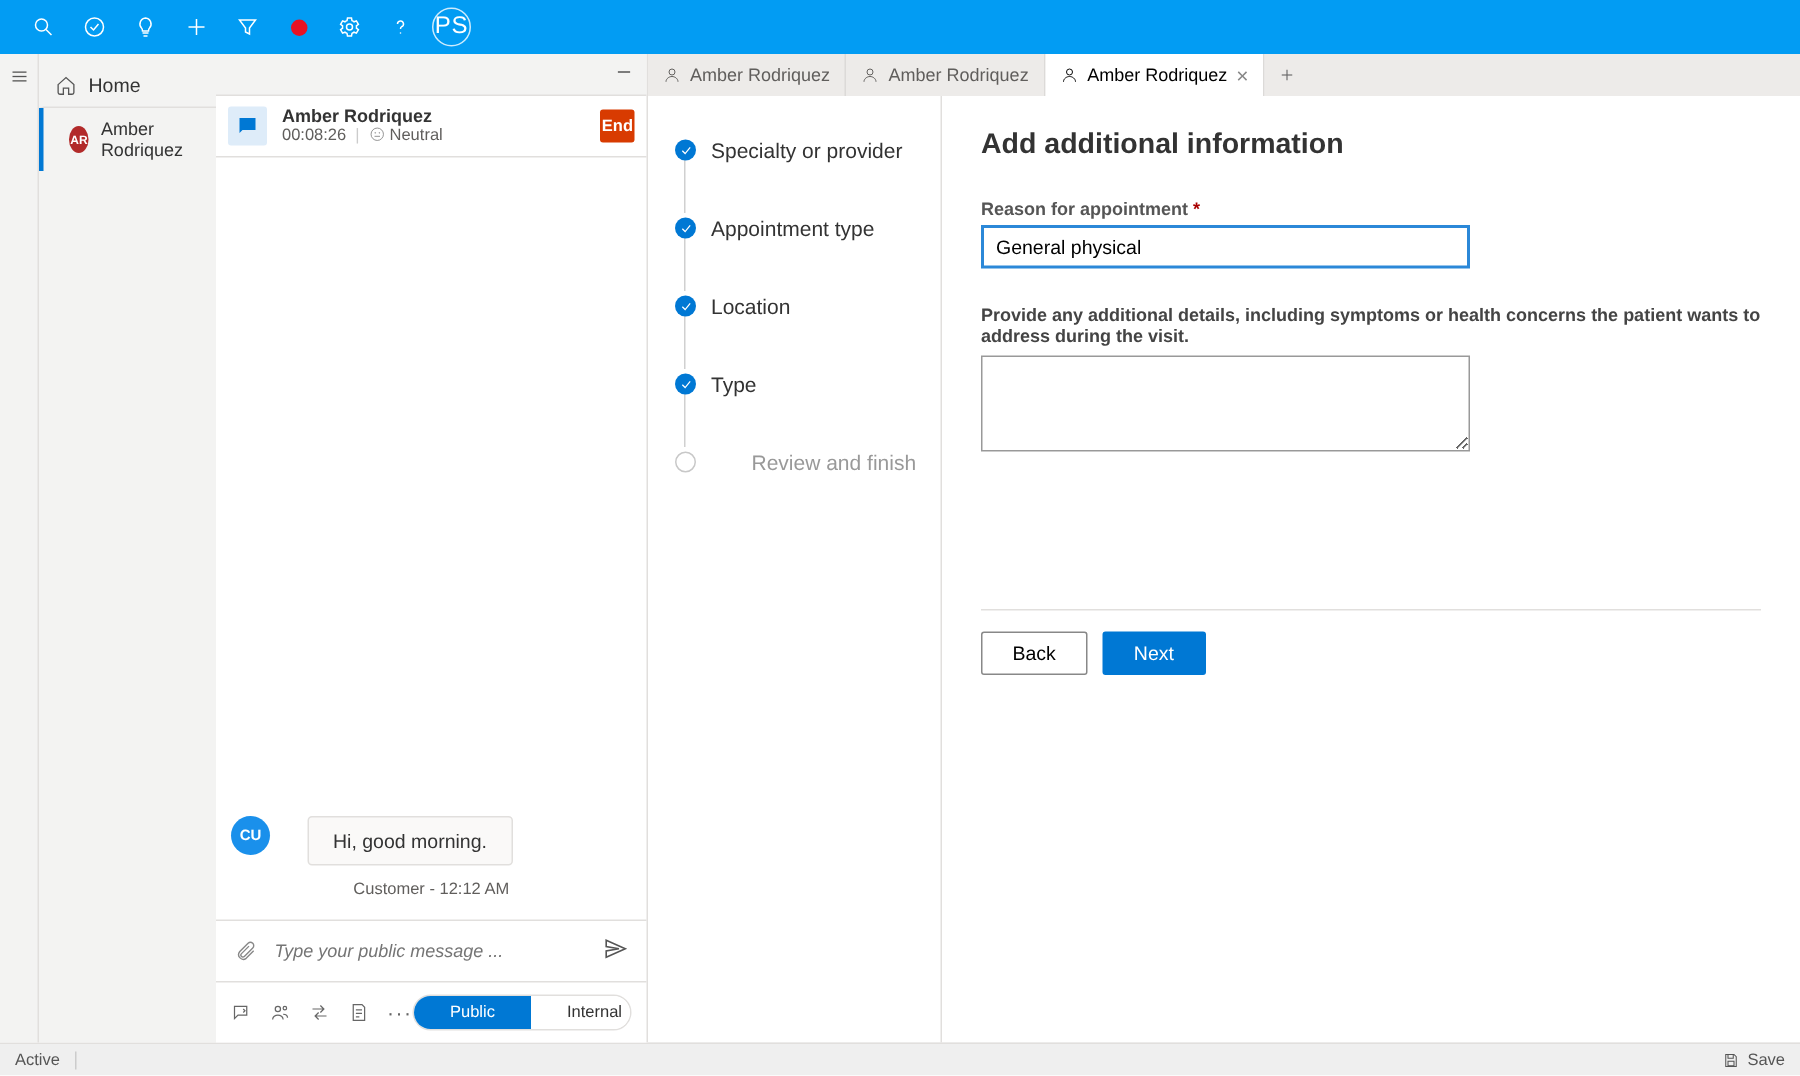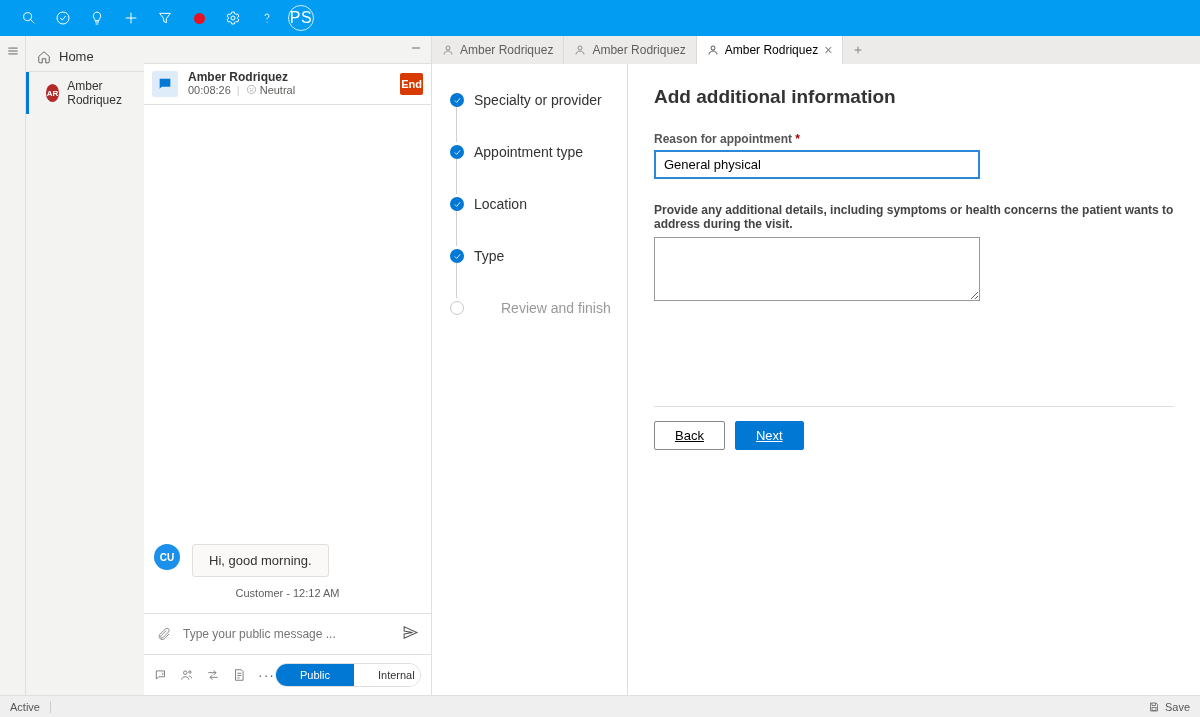--- a/index.html
+++ b/index.html
@@ -99,38 +99,38 @@
   .chat-name { font-weight:600; font-size:12px;}
   .chat-sub { display:flex; align-items:center; gap:6px; font-size:11px; color:var(--grey-text);}
   .sentiment-chip{display:flex; align-items:flex-start; gap:3px;}
   .sentiment-chip svg{width:11px;height:11px;stroke:#888;fill:none;stroke-width:1.3;}
   .end-btn {
     background: var(--red-btn); color:#fff; font-size:11px; font-weight:600;
     border:none; padding:5px 1px; border-radius:2px; cursor:pointer;
   }
 
   .chat-body { flex:1; overflow-y:auto; padding: 8px 10px 4px; display:flex; flex-direction:column; justify-content:flex-end;}
-  .msg-row { display:flex; gap:12px; align-items:flex-start; margin-bottom:4px;}
+  .msg-row { display:flex; gap:25px; align-items:flex-start; margin-bottom:4px;}
   .msg-avatar {
     width:26px;height:26px;border-radius:50%;background:#1a90eb;color:#fff;
     font-size:10px;font-weight:600;display:flex;align-items:center;justify-content:center;
     flex-shrink:0;
   }
   .msg-bubble {
     background: var(--bg-light); border:1px solid var(--border);
     padding: 8px 16px; border-radius:3px; font-size:13px;
   }
   .msg-meta { text-align:center; font-size:11px; color:var(--grey-text); padding:6px 0 10px;}
 
   .chat-input-row {
     border-top:1px solid var(--border); padding:10px 12px;
     display:flex; align-items:center; gap:10px;
   }
   .chat-input-row svg.left-ic{width:15px;height:15px;stroke:#888;fill:none;stroke-width:1.5;}
-  .chat-input { flex:1; border:none; outline:none; font-size:12px; color:#888;}
+  .chat-input { flex:1; border:none; outline:none; font-size:12px; font-style:italic; color:#888;}
   .chat-send svg{width:17px;height:17px;stroke:#555;fill:none;stroke-width:1.5;}
 
   .chat-footer {
     border-top:1px solid var(--border); padding:8px 10px;
     display:flex; align-items:center; justify-content:space-between;
   }
   .chat-footer-left{display:flex; gap:12px; align-items:center;}
   .chat-footer-left svg{width:14px;height:14px;stroke:#666;fill:none;stroke-width:1.4;}
   .chat-dots{font-size:14px;color:#666;letter-spacing:1px;cursor:pointer;}
   .pill-toggle {
@@ -194,21 +194,21 @@
     width:326px; height:64px; border:1px solid #999; resize:both;
     outline:none; font-family:inherit; font-size:13px; padding:6px;
   }
   .form-bar{
      border-top:1px solid var(--border); padding-top:14px;
      display:flex; gap:10px; margin-top:auto; 
   }
   .form-bar-inner{display:flex; gap:10px;}
   .btn{
     padding:6px 20px; font-size:13px; border-radius:2px; cursor:pointer;
-    border:1px solid #888; background:#fff;text-decoration:underline;
+    border:1px solid #888; background:#fff;
   }
   .btn.primary{background:var(--blue); color:#fff; border-color:var(--blue);}
 
   
   .form-content{min-height:320px;}
 
   
   .statusbar{
     height:22px; background:#efefef; border-top:1px solid var(--border);
     display:flex; align-items:center; justify-content:space-between;

